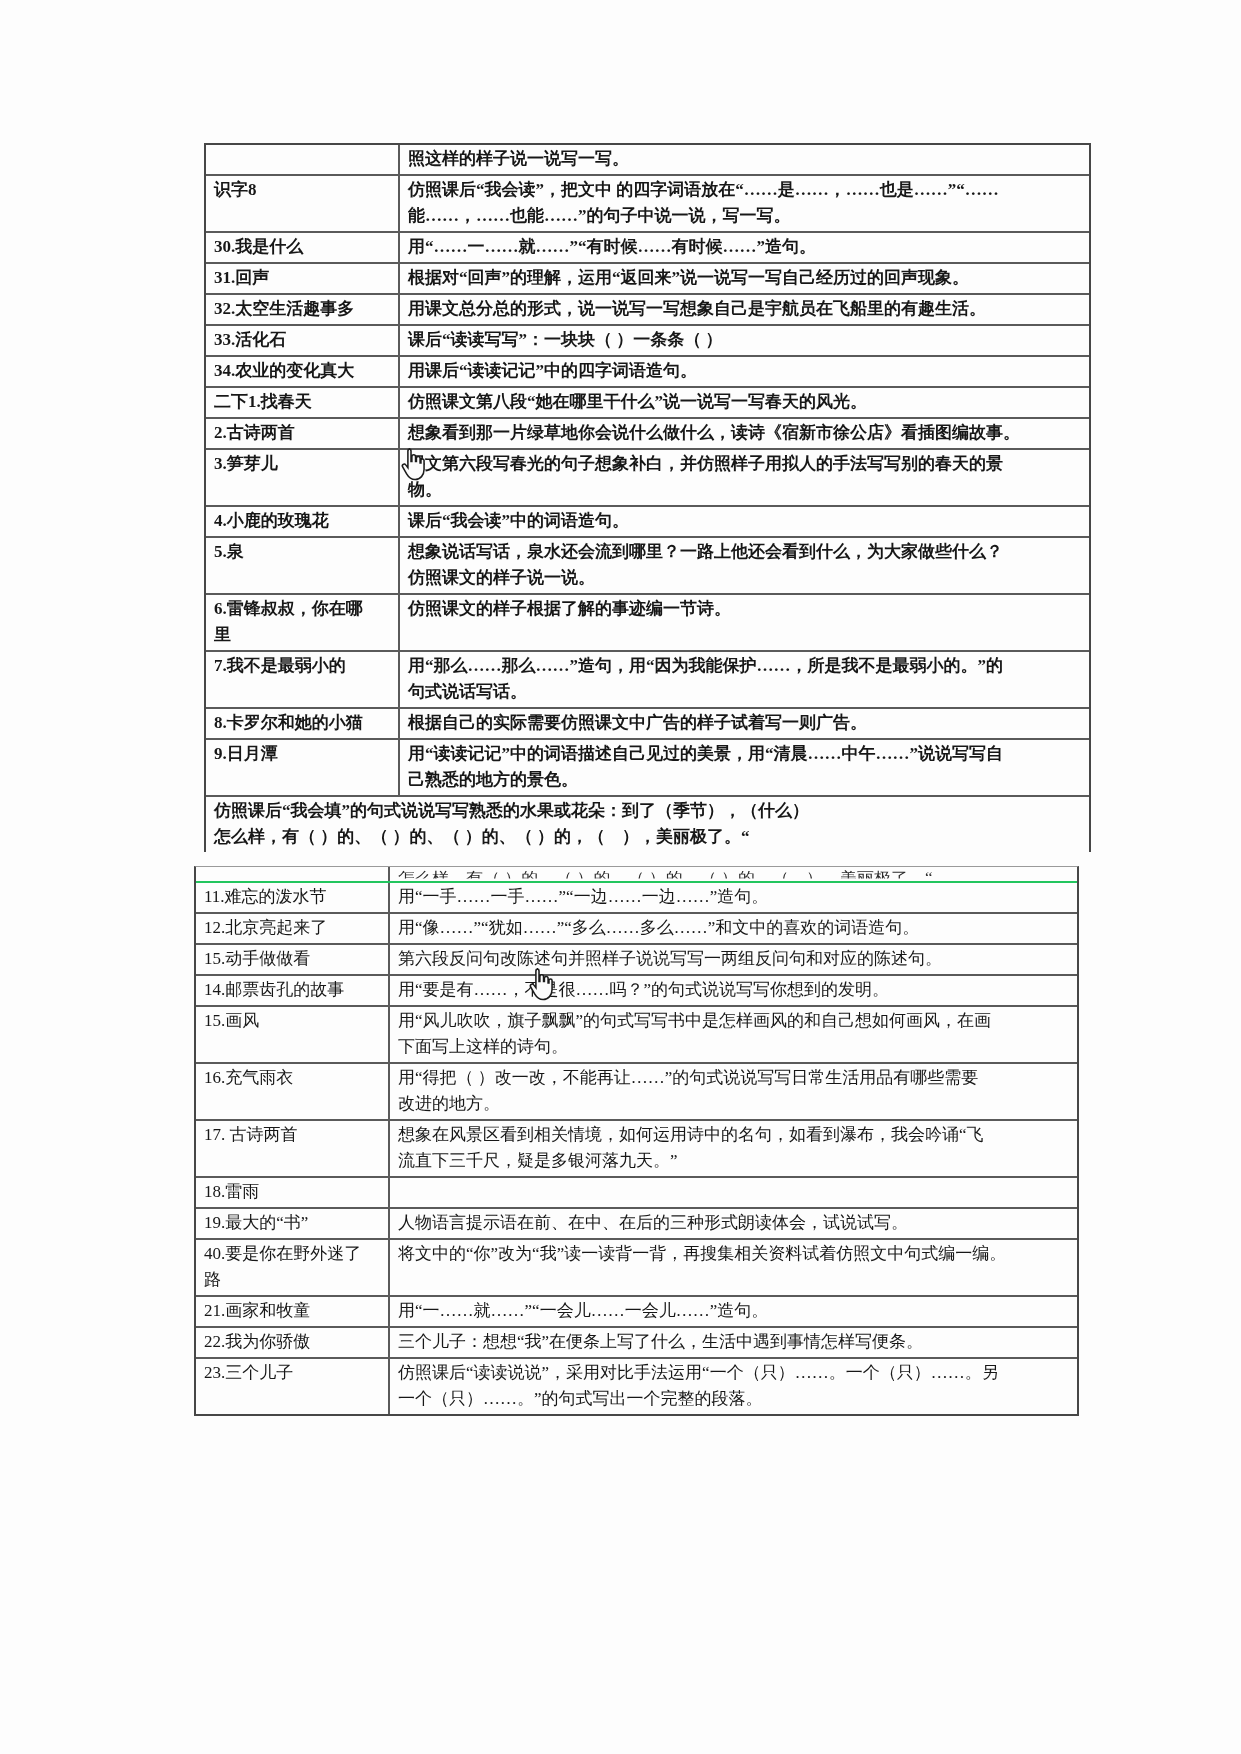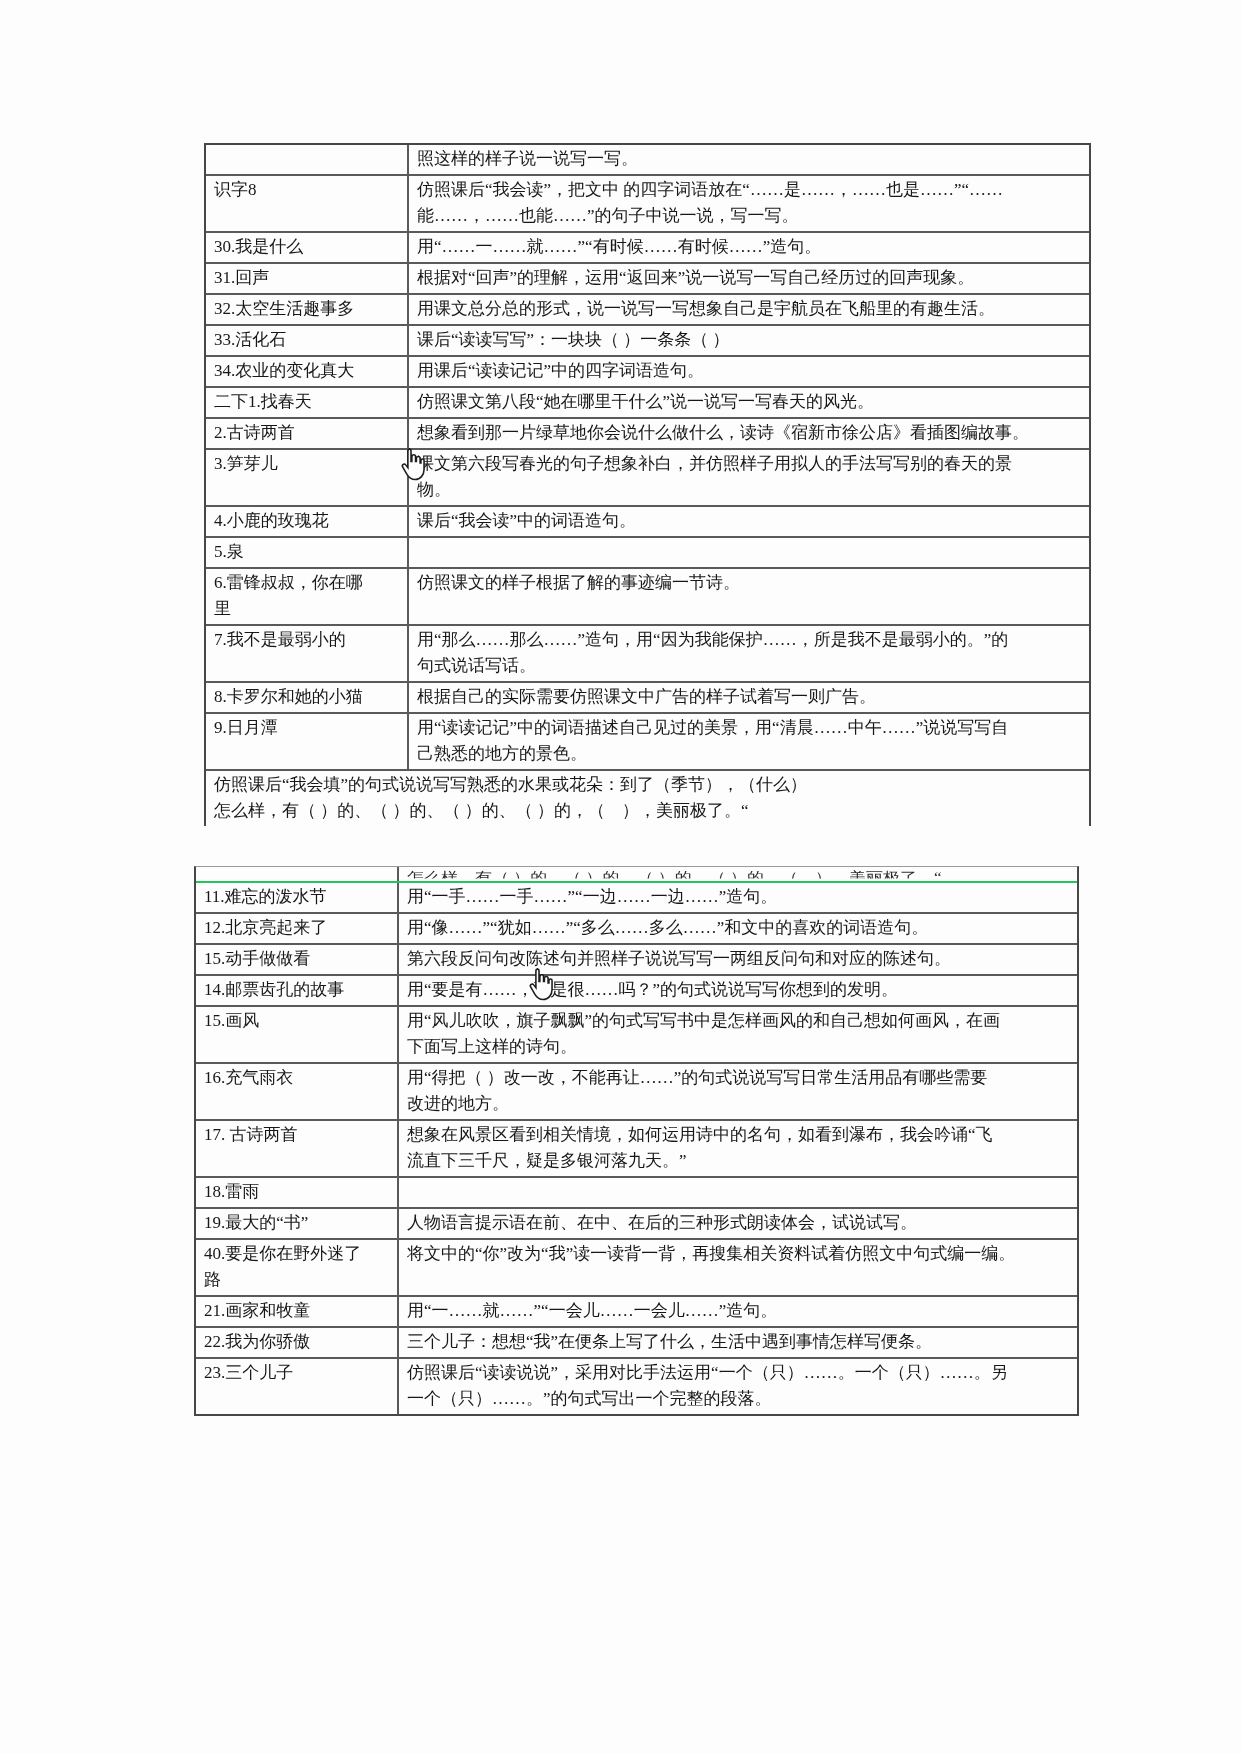--- a/index.html
+++ b/index.html
@@ -13,36 +13,36 @@
   }
   .page{
     position:absolute;left:0;top:0;width:1241px;height:1754px;
     background:#fdfdfd;
   }
   .tbl{
     position:absolute;
     background:#fdfdfd;
     border:2px solid #474747;
   }
-  .tbl1{ left:204px; top:143px; width:883px; border-bottom:none; }
+  .tbl1{ left:204px; top:143px; width:883px; border-bottom:none;font-weight:bold; }
   .tbl2{ left:194px; top:866px; width:881px; border-top:1px solid #9a9a9a; }
   .row{ display:flex; align-items:stretch; }
   .row + .row{ border-top:2px solid #5a5a5a; }
   .tbl2 .rows .row:first-child{ border-top:2px solid #22c55e; }
   .cell{
     font-size:17px;
     line-height:26px;
     padding:1px 8px 2px 8px;
     white-space:pre-wrap;
     word-break:break-all;
   }
   .lesson{
     flex:0 0 170px;
     border-right:2px solid #5a5a5a;
-    padding-right:23px;
+    padding-right:14px;
   }
   .desc{ flex:1 1 auto; }
   
   .artifact .cell{ padding-top:0;padding-bottom:0; }
   .artifact .desc{
     height:14px; overflow:hidden;
     transform:scaleY(.82); transform-origin:top left;
     color:#2b2b2b;
   }
   .artifact .lesson{ height:14px; }
@@ -113,20 +113,22 @@
 物。</div>
   </div>
 
   <div class="row">
     <div class="cell lesson">4.小鹿的玫瑰花</div>
     <div class="cell desc">课后“我会读”中的词语造句。</div>
   </div>
 
   <div class="row">
     <div class="cell lesson">5.泉</div>
+    <div class="cell desc">想象说话写话，泉水还会流到哪里？一路上他还会看到什么，为大家做些什么？
+仿照课文的样子说一说。</div>
   </div>
 
   <div class="row">
     <div class="cell lesson">6.雷锋叔叔，你在哪
 里</div>
     <div class="cell desc">仿照课文的样子根据了解的事迹编一节诗。</div>
   </div>
 
   <div class="row">
     <div class="cell lesson">7.我不是最弱小的</div>

